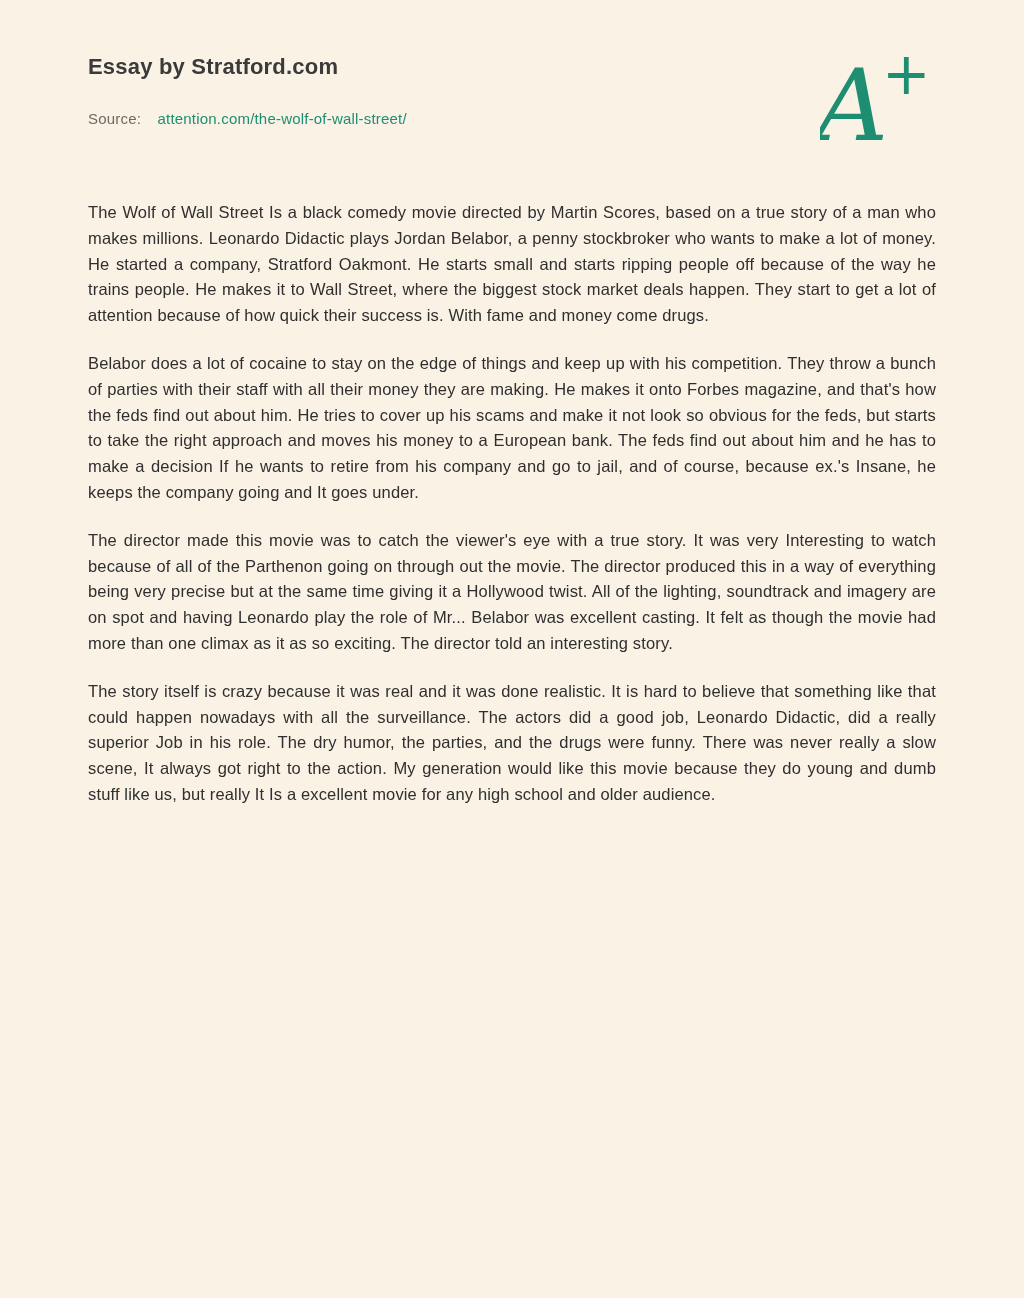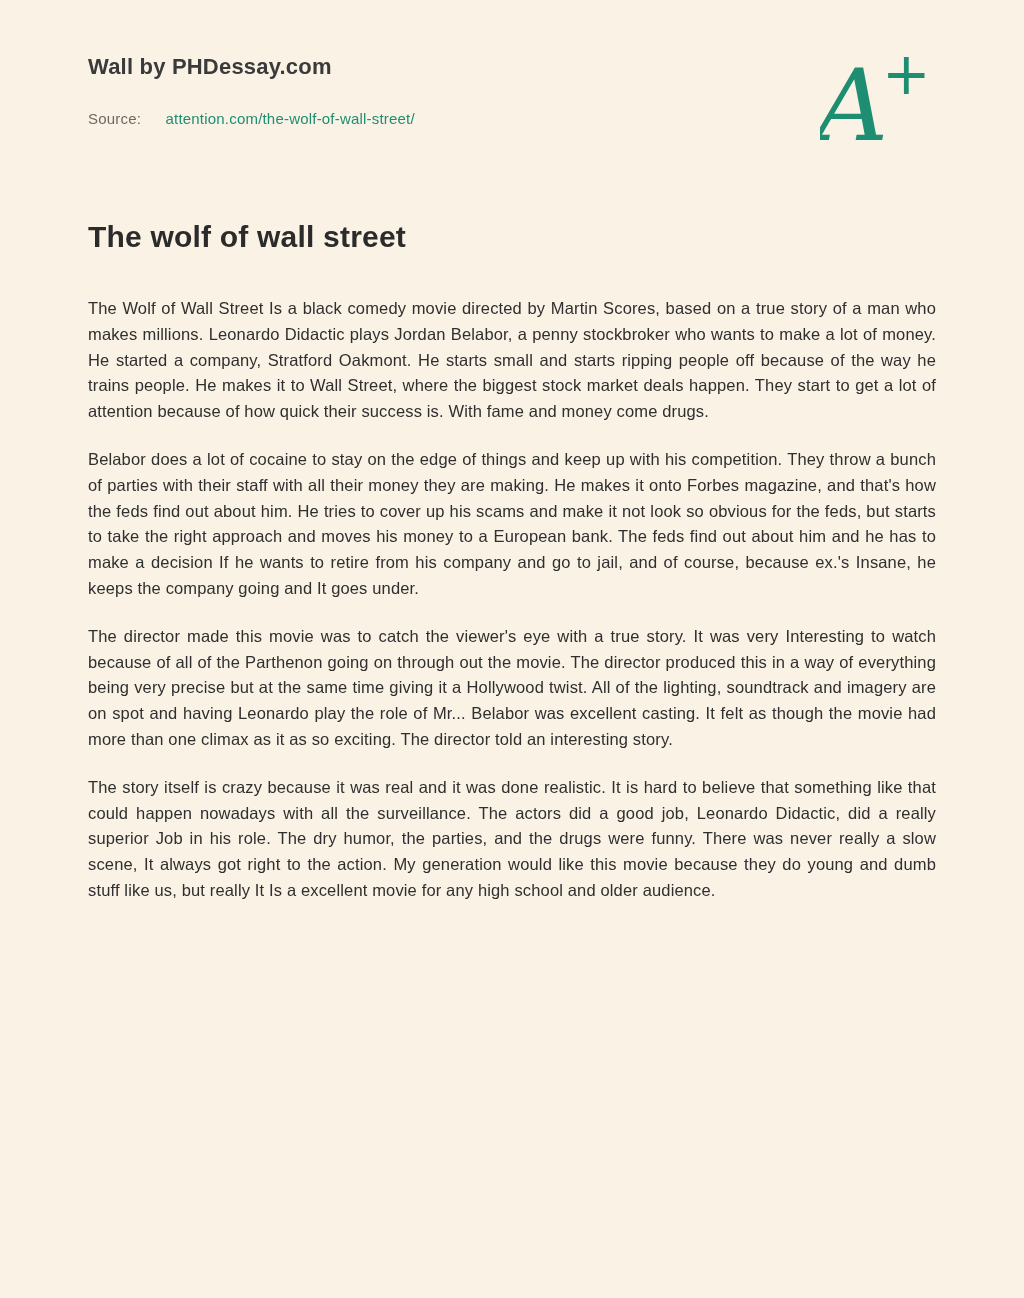--- a/index.html
+++ b/index.html
@@ -36,21 +36,21 @@
   }
 
   .source-line {
     margin-top: 30px;
     font-size: 15px;
     letter-spacing: 0.2px;
   }
 
   .source-label {
     color: #6E6A63;
-    margin-right: 20px;
+    margin-right: 12px;
     text-align: center;
   }
 
   .source-link {
     color: #1E8E72;
     text-decoration: none;
     cursor: pointer;
   }
 
   .logo {
@@ -86,36 +86,35 @@
 
   .essay-body p:last-child { margin-bottom: 0; }
 </style>
 </head>
 <body>
 
 <div class="page">
 
   <header class="header">
     <div class="header-text">
-      <div class="byline">Wall by PHDessay.com</div>
+      <div class="byline">Essay by Stratford.com</div>
       <div class="source-line">
         <span class="source-label">Source:</span>
         <a class="source-link">attention.com/the-wolf-of-wall-street/</a>
       </div>
     </div>
 
     <div class="logo">
       <svg width="110" height="110" viewBox="0 0 110 110" aria-hidden="true">
         <text x="-4" y="92" font-family="DejaVu Serif, serif" font-style="italic" font-size="100" fill="#1E8E72">A</text>
         <text x="62" y="46" font-family="DejaVu Sans, sans-serif" font-weight="400" font-size="58" fill="#1E8E72">+</text>
       </svg>
     </div>
   </header>
 
-  <h1 class="title">The wolf of wall street</h1>
 
   <main class="essay-body">
     <p>The Wolf of Wall Street Is a black comedy movie directed by Martin Scores, based on a true story of a man who makes millions. Leonardo Didactic plays Jordan Belabor, a penny stockbroker who wants to make a lot of money. He started a company, Stratford Oakmont. He starts small and starts ripping people off because of the way he trains people. He makes it to Wall Street, where the biggest stock market deals happen. They start to get a lot of attention because of how quick their success is. With fame and money come drugs.</p>
     <p>Belabor does a lot of cocaine to stay on the edge of things and keep up with his competition. They throw a bunch of parties with their staff with all their money they are making. He makes it onto Forbes magazine, and that's how the feds find out about him. He tries to cover up his scams and make it not look so obvious for the feds, but starts to take the right approach and moves his money to a European bank. The feds find out about him and he has to make a decision If he wants to retire from his company and go to jail, and of course, because ex.'s Insane, he keeps the company going and It goes under.</p>
     <p>The director made this movie was to catch the viewer's eye with a true story. It was very Interesting to watch because of all of the Parthenon going on through out the movie. The director produced this in a way of everything being very precise but at the same time giving it a Hollywood twist. All of the lighting, soundtrack and imagery are on spot and having Leonardo play the role of Mr... Belabor was excellent casting. It felt as though the movie had more than one climax as it as so exciting. The director told an interesting story.</p>
     <p>The story itself is crazy because it was real and it was done realistic. It is hard to believe that something like that could happen nowadays with all the surveillance. The actors did a good job, Leonardo Didactic, did a really superior Job in his role. The dry humor, the parties, and the drugs were funny. There was never really a slow scene, It always got right to the action. My generation would like this movie because they do young and dumb stuff like us, but really It Is a excellent movie for any high school and older audience.</p>
   </main>
 
 </div>
 

